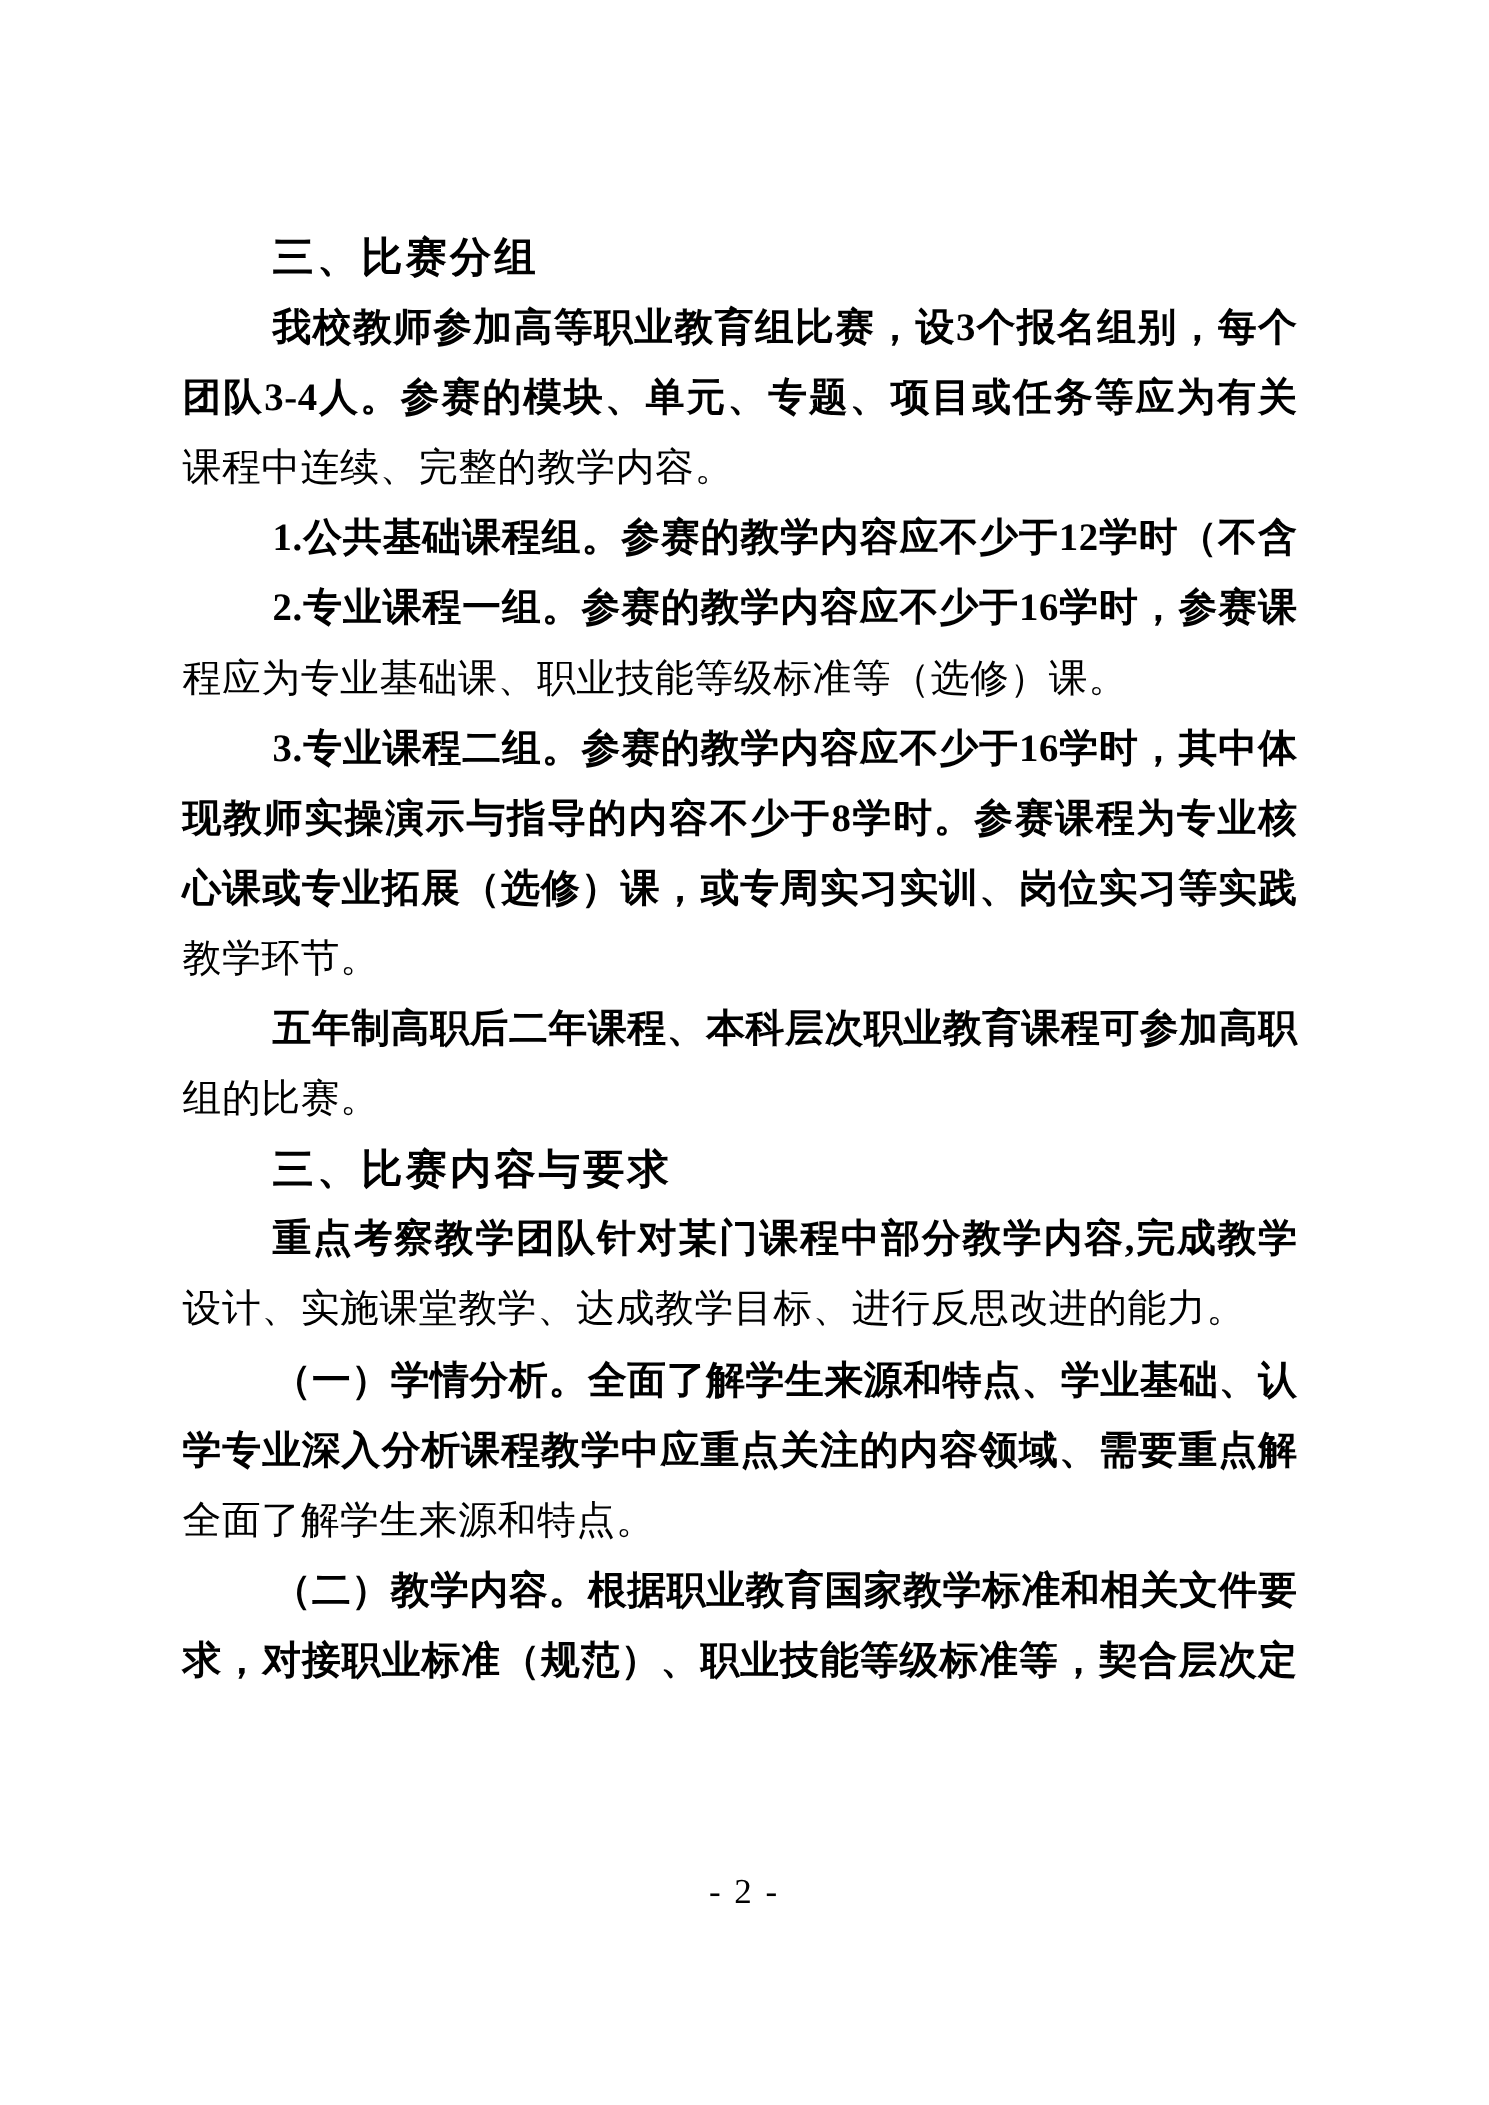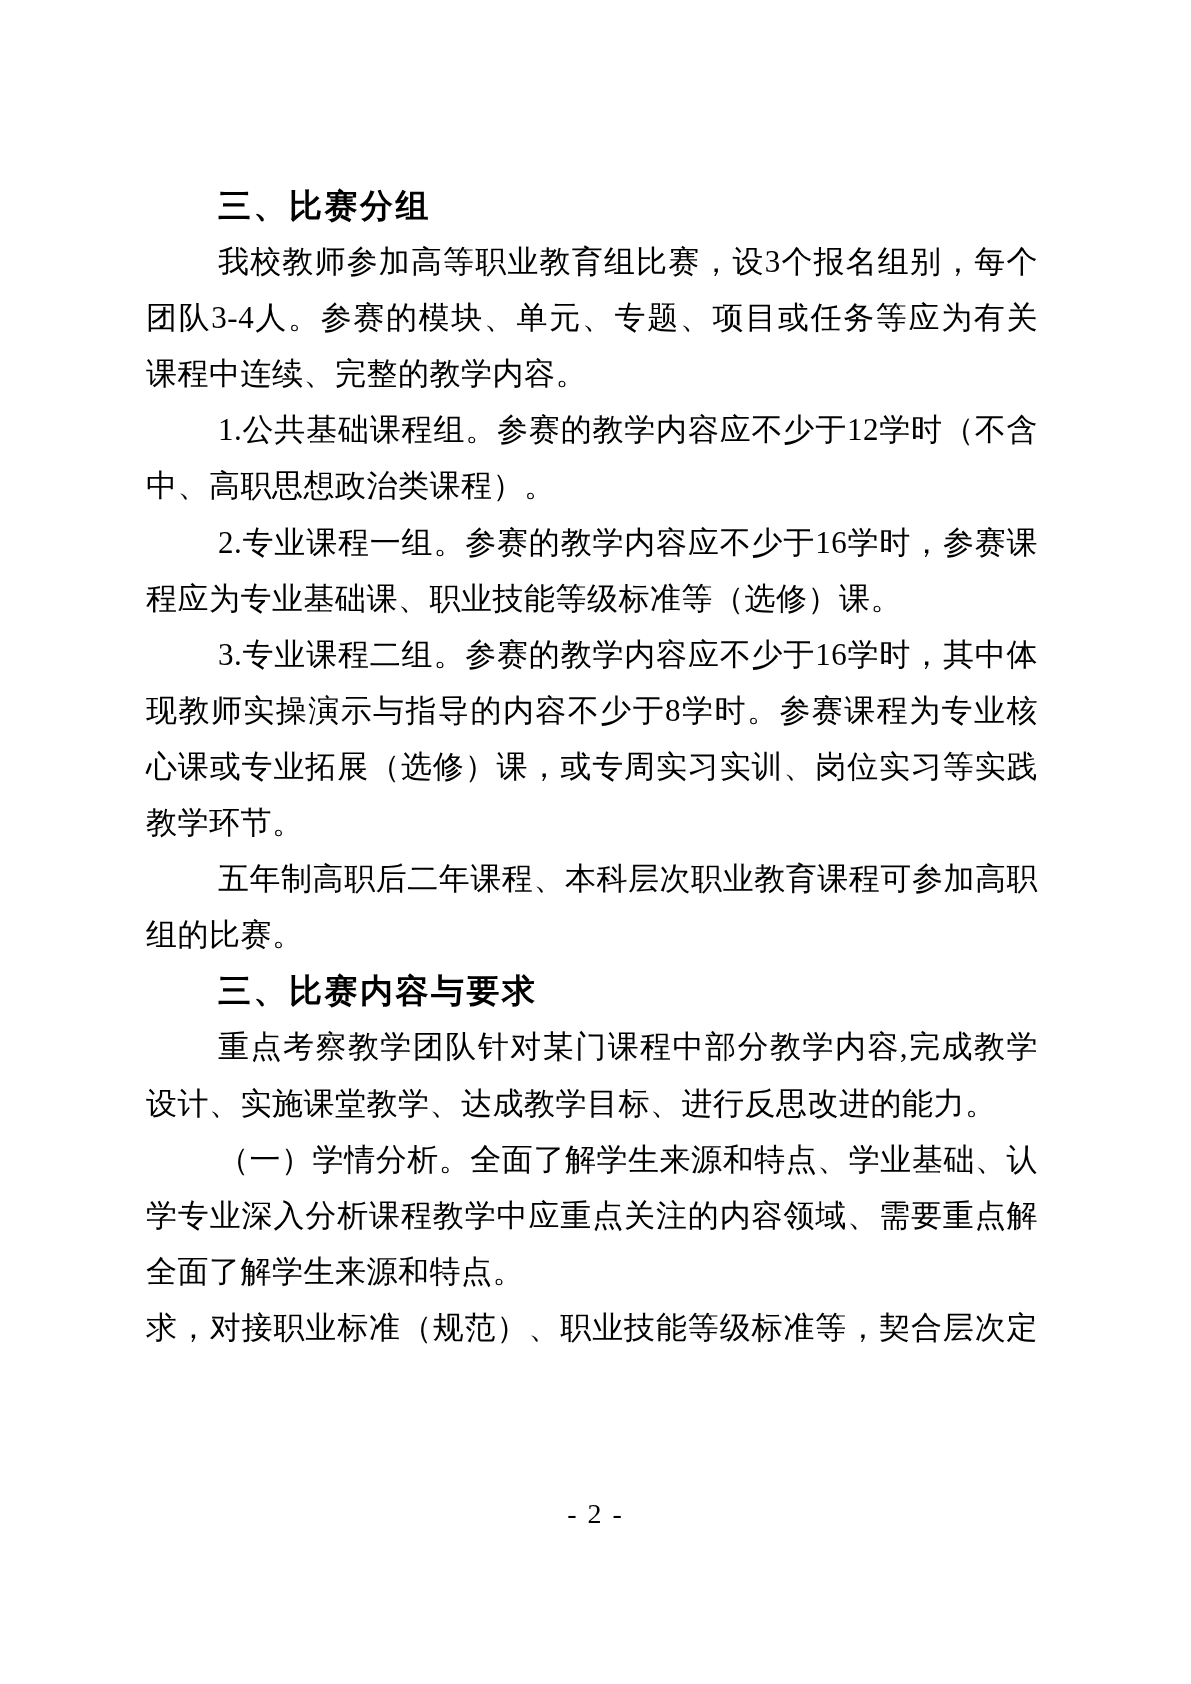--- a/index.html
+++ b/index.html
@@ -36,20 +36,21 @@
     font-weight: bold;
     font-size: 33px;
     letter-spacing: 2.5px;
   }
   .line.indent {
     text-indent: 72px;
   }
   .line.just {
     text-align: justify;
     text-align-last: justify;
+    font-weight: bold;
   }
   .footer {
     position: absolute;
     top: 1494px;
     left: 0;
     width: 100%;
     height: 40px;
     line-height: 40px;
     text-align: center;
     font-family: "Liberation Serif", "DejaVu Serif", serif;
@@ -61,31 +62,31 @@
 </head>
 <body>
 
 <div class="page">
   <div class="text-block" id="doc-body">
       <div class="line heading indent">三、比赛分组</div>
       <div class="line indent just">我校教师参加高等职业教育组比赛，设3个报名组别，每个</div>
       <div class="line just">团队3-4人。参赛的模块、单元、专题、项目或任务等应为有关</div>
       <div class="line">课程中连续、完整的教学内容。</div>
       <div class="line indent just">1.公共基础课程组。参赛的教学内容应不少于12学时（不含</div>
-      <div class="line">中、高职思想政治类课程）。</div>
       <div class="line indent just">2.专业课程一组。参赛的教学内容应不少于16学时，参赛课</div>
       <div class="line">程应为专业基础课、职业技能等级标准等（选修）课。</div>
       <div class="line indent just">3.专业课程二组。参赛的教学内容应不少于16学时，其中体</div>
       <div class="line just">现教师实操演示与指导的内容不少于8学时。参赛课程为专业核</div>
       <div class="line just">心课或专业拓展（选修）课，或专周实习实训、岗位实习等实践</div>
       <div class="line">教学环节。</div>
       <div class="line indent just">五年制高职后二年课程、本科层次职业教育课程可参加高职</div>
       <div class="line">组的比赛。</div>
       <div class="line heading indent">三、比赛内容与要求</div>
       <div class="line indent just">重点考察教学团队针对某门课程中部分教学内容,完成教学</div>
       <div class="line">设计、实施课堂教学、达成教学目标、进行反思改进的能力。</div>
       <div class="line indent just">（一）学情分析。全面了解学生来源和特点、学业基础、认</div>
       <div class="line just">学专业深入分析课程教学中应重点关注的内容领域、需要重点解</div>
       <div class="line">全面了解学生来源和特点。</div>
+      <div class="line indent just">（二）教学内容。根据职业教育国家教学标准和相关文件要</div>
       <div class="line just">求，对接职业标准（规范）、职业技能等级标准等，契合层次定</div>
     </div>
   <div class="footer">- 2 -</div>
 </div>
 
 </body></html>

